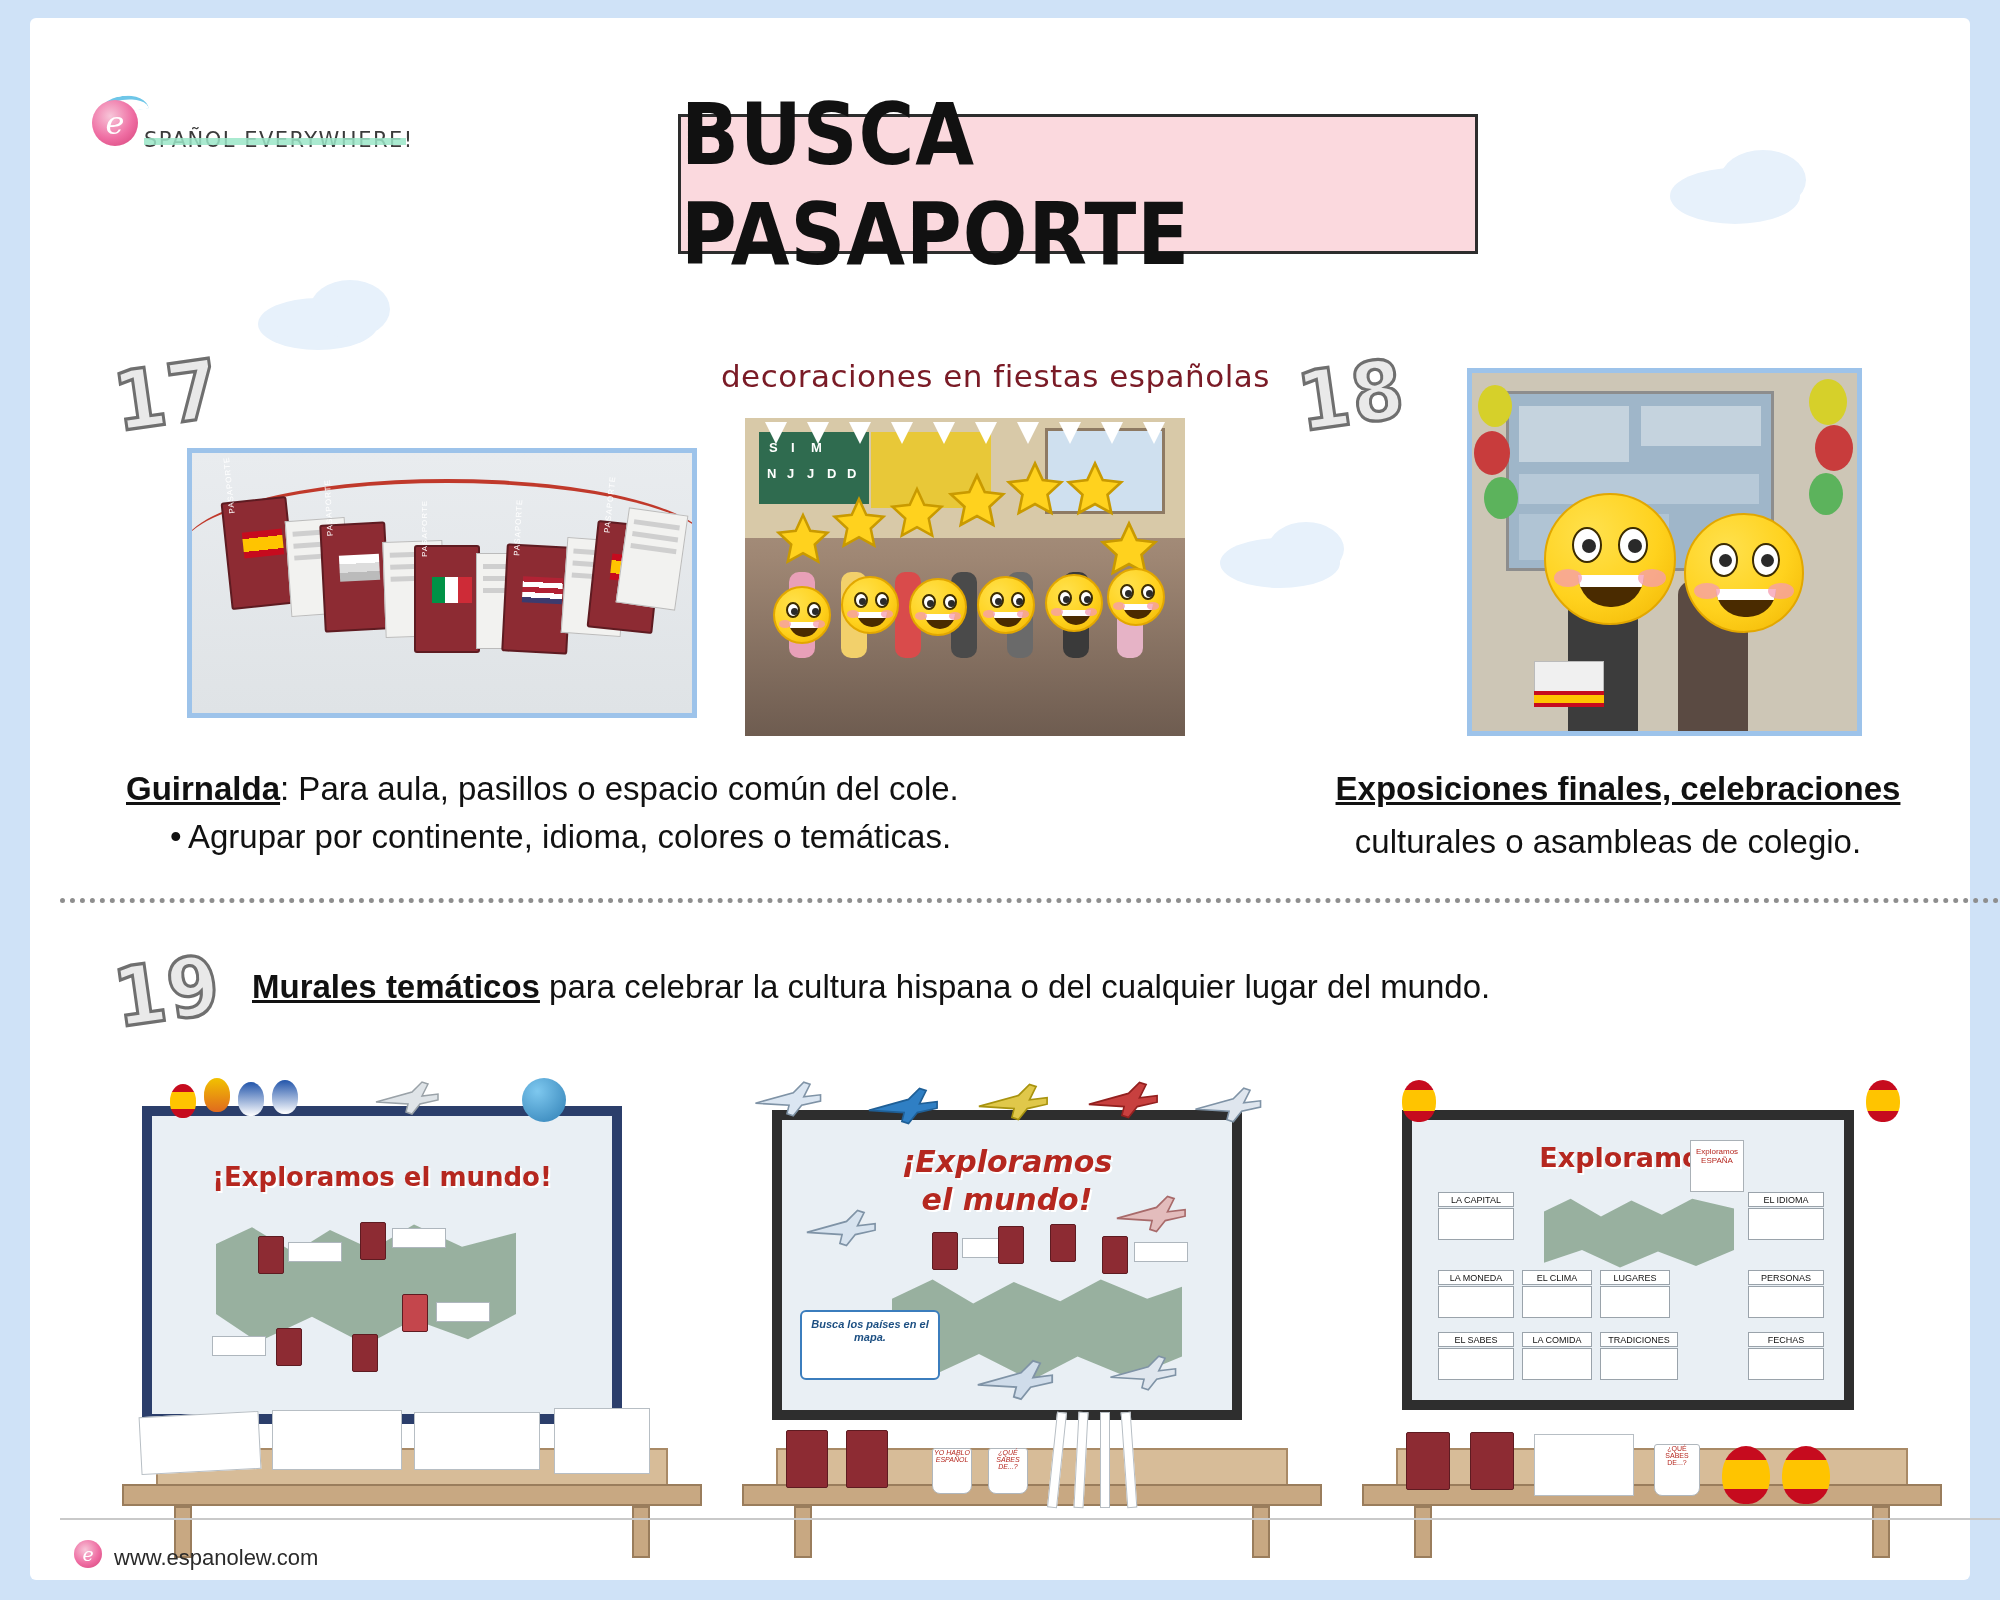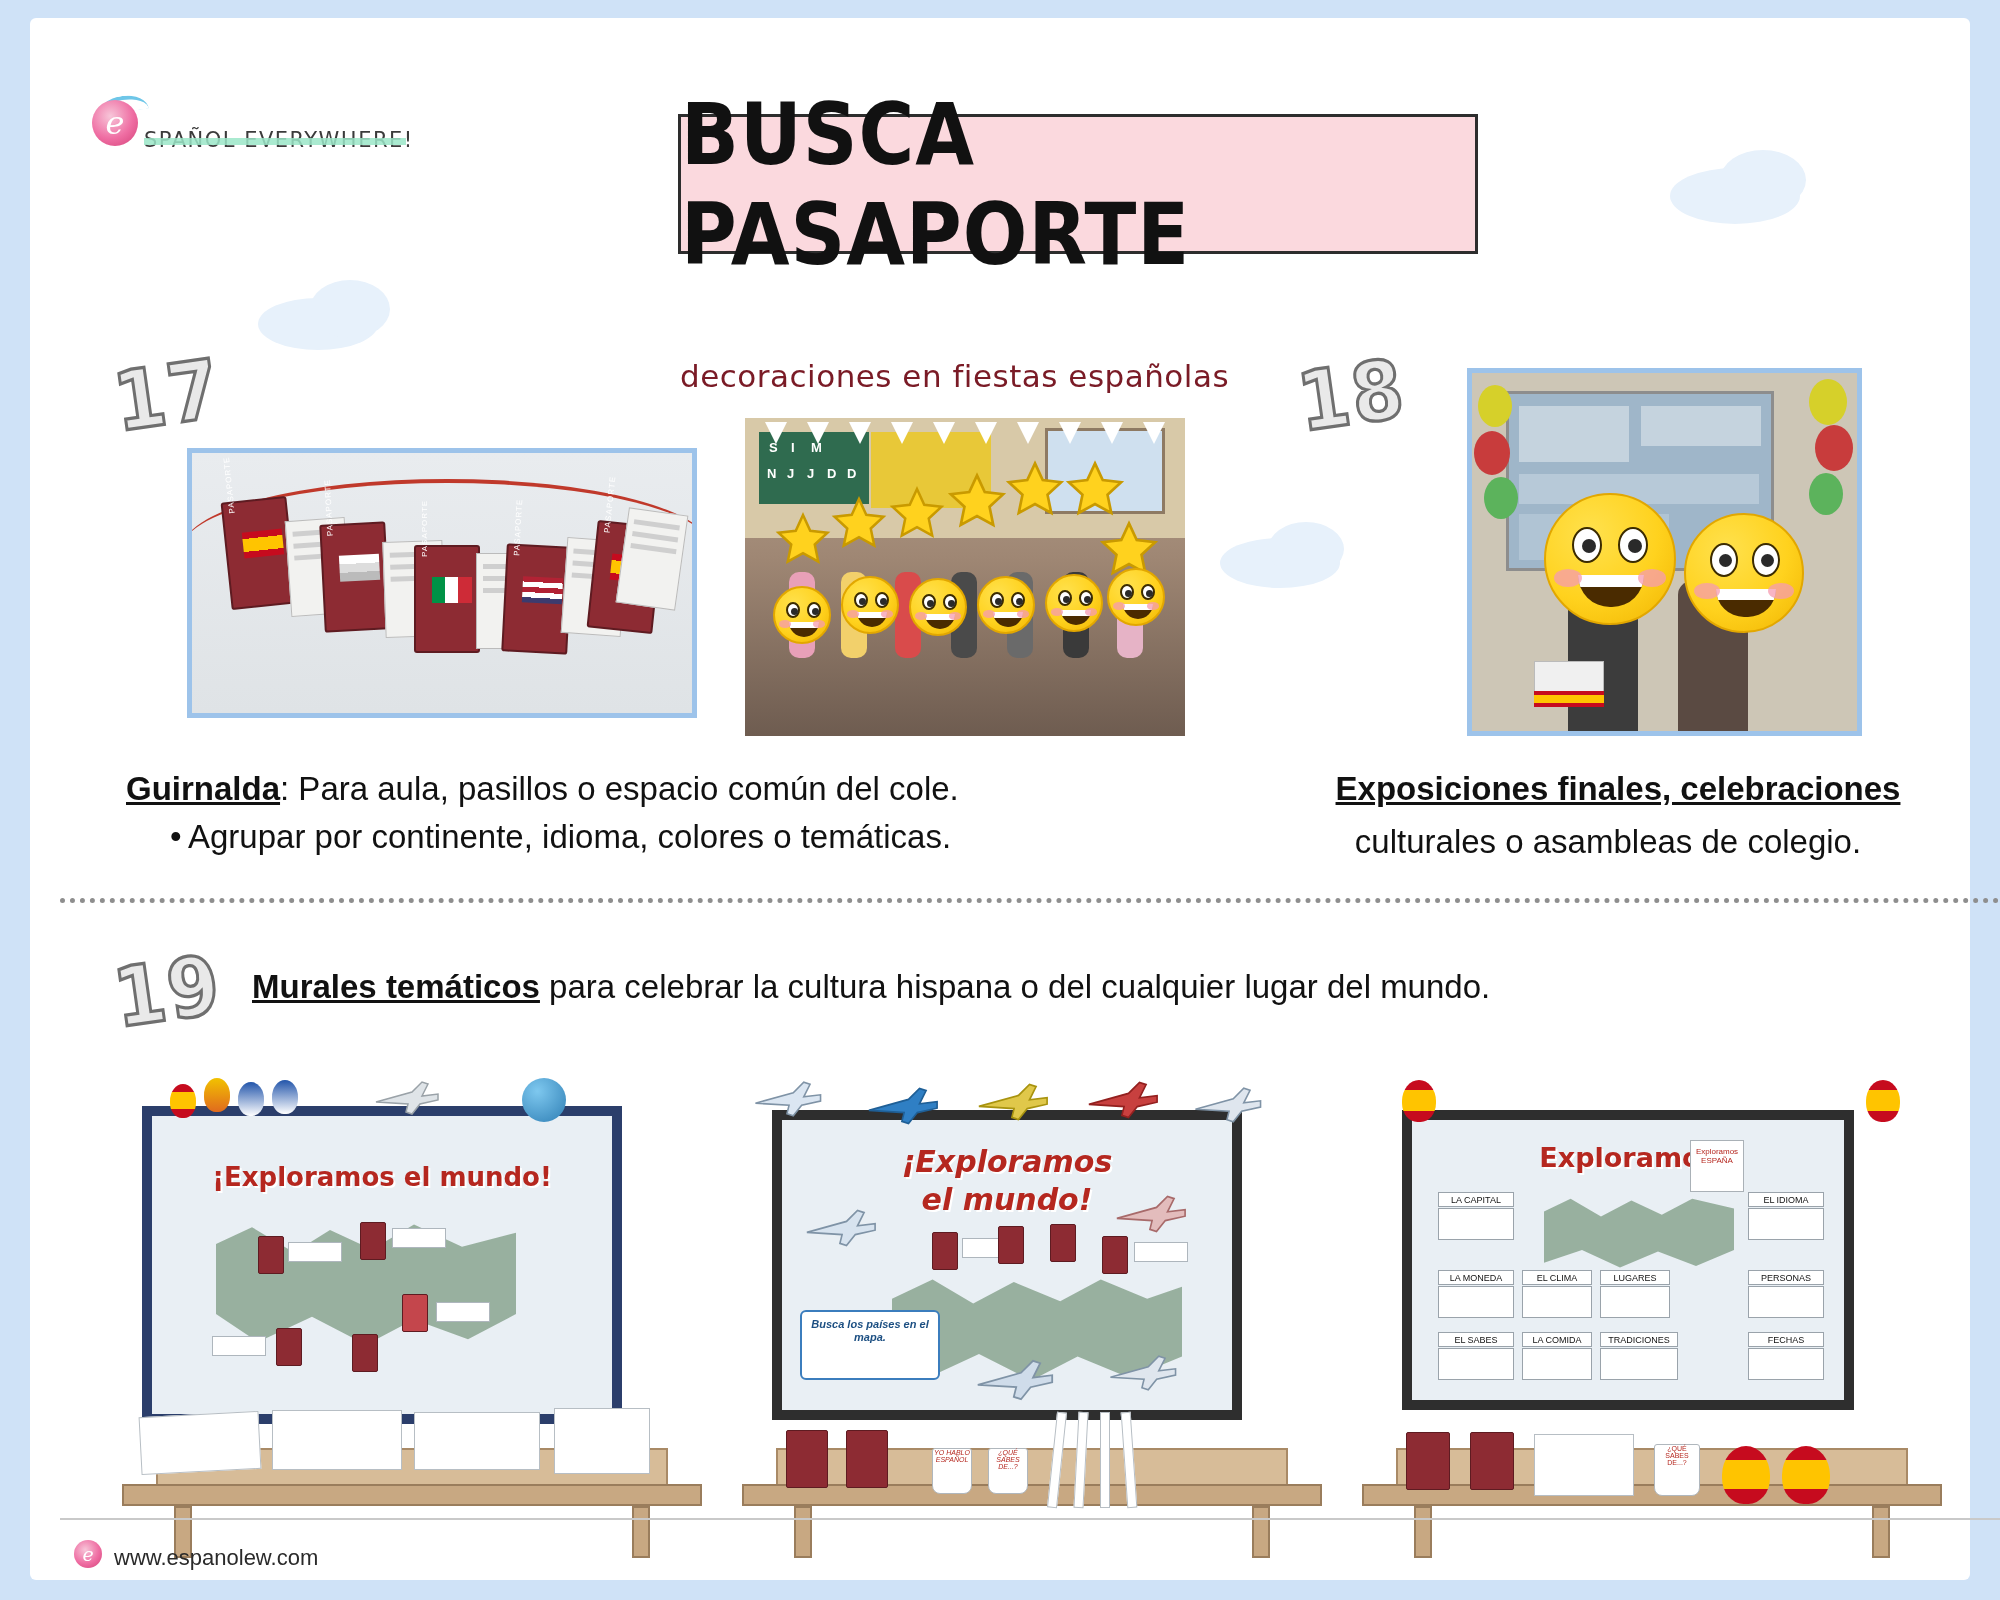--- a/index.html
+++ b/index.html
@@ -99,21 +99,21 @@
     transform: rotate(-8deg) scaleY(1.1);
     letter-spacing: 2px;
   }
   .step-17 { left: 84px; top: 334px; }
   .step-18 { left: 1268px; top: 334px; }
   .step-19 { left: 84px; top: 930px; }
 
   
   .hand-caption {
     position: absolute; left: 650px; top: 340px;
-    width: 590px; text-align: left;
+    width: 590px; text-align: right;
     font-family: "DejaVu Sans", sans-serif;
     font-size: 31px;
     color: #7a1b26;
     letter-spacing: .5px;
   }
 
   
   .photo {
     position: absolute;
     overflow: hidden;

